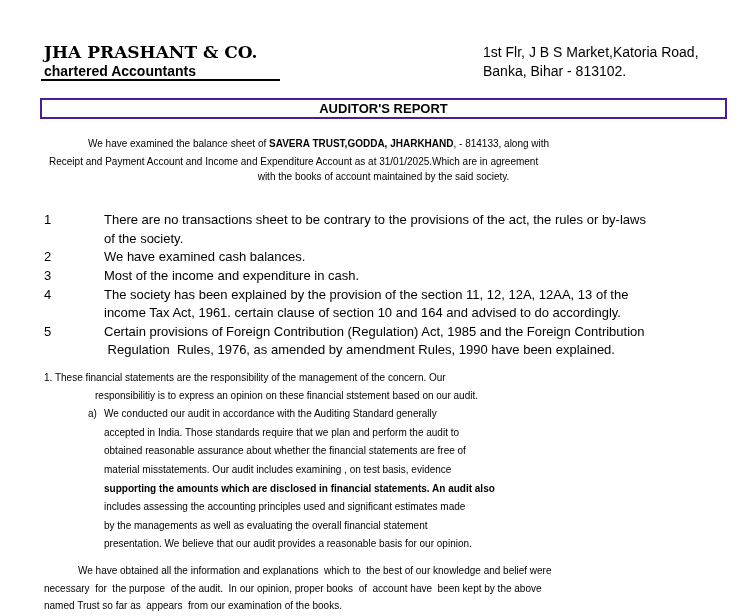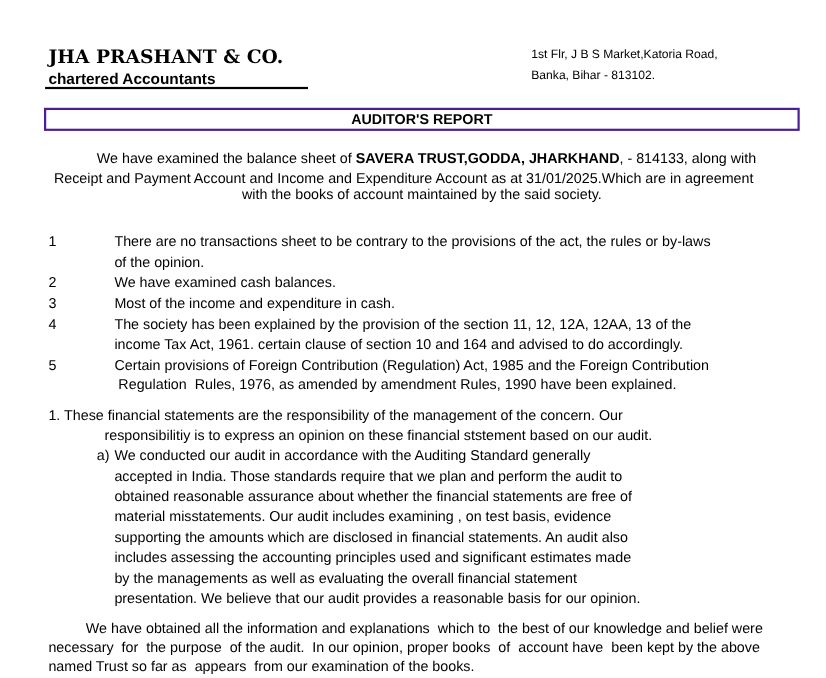--- a/index.html
+++ b/index.html
@@ -11,27 +11,27 @@
     .firm-name {
       left: 44px; top: 42px; font-family: "DejaVu Serif", serif;
       font-weight: bold; font-size: 17px; letter-spacing: 0px;
     }
     .firm-sub {
       left: 44px; top: 63px; font-size: 14px; font-weight: bold;
     }
     .firm-rule {
       left: 41px; top: 79px; width: 239px; height: 0; border-top: 2px solid #000;
     }
-    .addr { left: 483px; font-size: 11px; }
+    .addr { left: 483px; font-size: 14px; }
     .report-box {
       left: 40px; top: 98px; width: 683px; height: 17px;
       border: 2px solid #4c1d95; text-align: center; font-weight: bold;
       font-size: 13px; line-height: 17px;
     }
-    .para { font-size: 13px; line-height: 18px; }
+    .para { font-size: 10px; line-height: 18px; }
     .center { text-align: center; }
     .num { left: 44px; font-size: 13px; }
     .item { left: 104px; font-size: 13px; }
   </style>
 </head>
 <body>
 
 <div class="abs firm-name">JHA PRASHANT &amp; CO.</div>
 <div class="abs firm-sub">chartered Accountants</div>
 <div class="abs firm-rule"></div>
@@ -41,21 +41,21 @@
 <div class="abs report-box">AUDITOR'S REPORT</div>
 
 <div class="abs para" style="left:88px; top:135px;">
   <span>We have examined the balance sheet of </span><b>SAVERA TRUST,GODDA, JHARKHAND</b><span>, - 814133, along with</span>
 </div>
 <div class="abs para" style="left:49px; top:153px;">Receipt and Payment Account and Income and Expenditure Account as  at  31/01/2025.Which are in agreement</div>
 <div class="abs para center" style="left:40px; width:687px; top:168px;">with the books of account maintained by the said society.</div>
 
 <div class="abs num" style="top:212px;">1</div>
 <div class="abs item" style="top:212px;">There are no transactions sheet to be contrary to the provisions of the act, the rules or by-laws</div>
-<div class="abs item" style="top:231px;">of the opinion.</div>
+<div class="abs item" style="top:231px;">of the society.</div>
 
 <div class="abs num" style="top:249px;">2</div>
 <div class="abs item" style="top:249px;">We have examined cash balances.</div>
 
 <div class="abs num" style="top:268px;">3</div>
 <div class="abs item" style="top:268px;">Most of the income and expenditure in cash.</div>
 
 <div class="abs num" style="top:287px;">4</div>
 <div class="abs item" style="top:287px;">The society has been explained by the provision of the section 11, 12, 12A, 12AA, 13 of the</div>
 <div class="abs item" style="top:305px;">income Tax Act, 1961. certain clause of  section 10 and 164 and advised to do accordingly.</div>
@@ -65,20 +65,20 @@
 <div class="abs item" style="top:342px; white-space:pre;"> Regulation  Rules, 1976, as amended by amendment Rules, 1990 have been explained.</div>
 
 <div class="abs para" style="left:44px; top:369px;">1. These financial statements are the responsibility of the management of the concern. Our</div>
 <div class="abs para" style="left:59px; top:387px;margin-left:36px;">responsibilitiy is to express an opinion on these financial ststement based on our audit.</div>
 
 <div class="abs para" style="left:88px; top:405px;">a)</div>
 <div class="abs para" style="left:104px; top:405px;">We conducted our audit in accordance with the Auditing Standard generally</div>
 <div class="abs para" style="left:104px; top:424px;">accepted in India. Those standards require that we plan and perform  the audit to</div>
 <div class="abs para" style="left:104px; top:442px;">obtained reasonable assurance about whether the financial statements are free of</div>
 <div class="abs para" style="left:104px; top:461px;">material misstatements. Our audit includes examining , on test basis, evidence</div>
-<div class="abs para" style="left:104px; top:480px;">supporting the  amounts  which are disclosed in financial statements. An audit also</div>
+<div class="abs para" style="left:104px; top:480px;font-weight:bold;">supporting the  amounts  which are disclosed in financial statements. An audit also</div>
 <div class="abs para" style="left:104px; top:498px;">includes assessing the accounting principles used and significant estimates made</div>
 <div class="abs para" style="left:104px; top:517px;">by the managements as well as evaluating the overall financial statement</div>
 <div class="abs para" style="left:104px; top:535px;">presentation. We believe that our audit provides a reasonable basis for our opinion.</div>
 
 <div class="abs para" style="left:78px; top:562px; white-space:pre;">We have obtained all the information and explanations  which to  the best of our knowledge and belief were</div>
 <div class="abs para" style="left:44px; top:580px; white-space:pre;">necessary  for  the purpose  of the audit.  In our opinion, proper books  of  account have  been kept by the above</div>
 <div class="abs para" style="left:44px; top:597px; white-space:pre;">named Trust so far as  appears  from our examination of the books.</div>
 
 </body></html>

